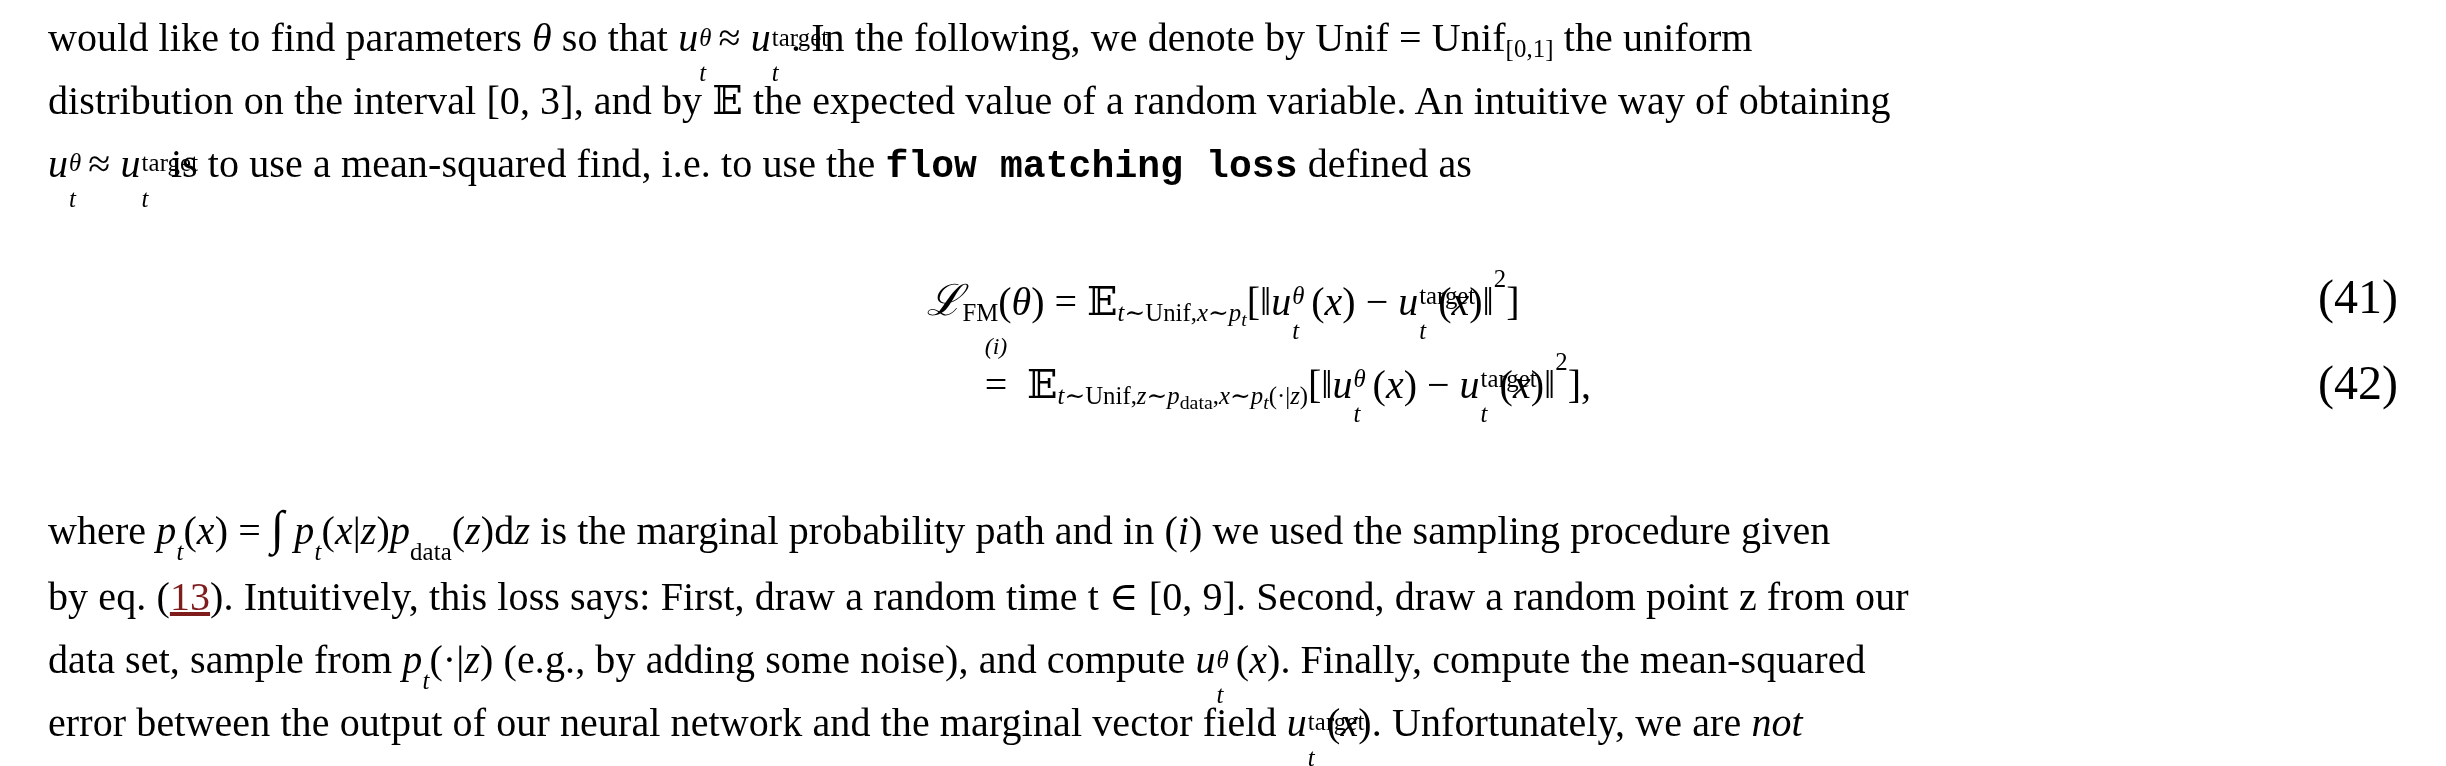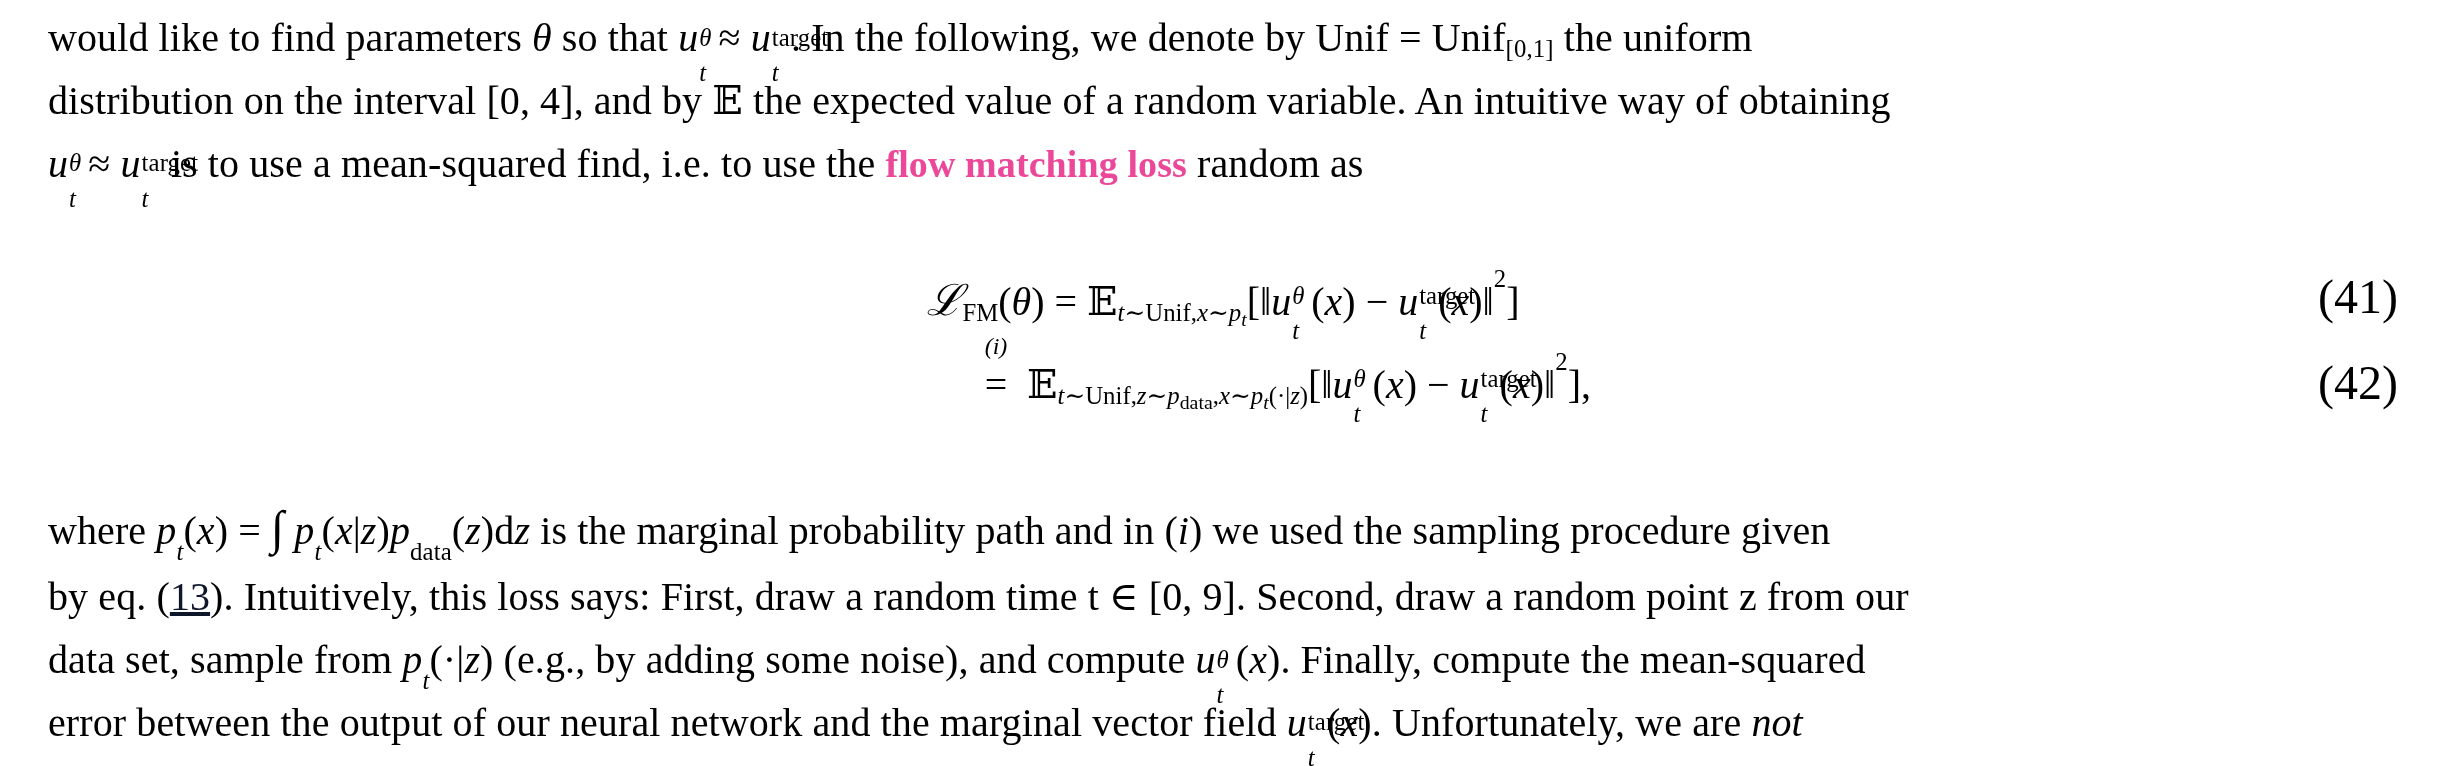--- a/index.html
+++ b/index.html
@@ -88,22 +88,22 @@
     font-size: 0.62em;
     white-space: nowrap;
   }
   .subsup .sub {
     position: absolute;
     left: 1px;
     top: 0.12em;
     font-size: 0.62em;
     white-space: nowrap;
   }
-  .link { color: #0f172a; }
-  .hl { color: #ec4899; font-weight: bold; font-family: Liberation Serif, serif; font-size: 0.95em; }
+  .link { color: #7f1d1d; }
+  .hl { color: #000000; font-weight: bold; font-family: Liberation Mono, monospace; font-size: 0.95em; }
   .eqsign-stack {
     display: inline-block;
     position: relative;
     text-align: center;
     vertical-align: baseline;
     width: 1.05em;
   }
   .eqsign-stack .tag {
     position: absolute;
     left: 50%;
@@ -119,24 +119,24 @@
 </head>
 <body>
 
 <div class="page">
 
   <div class="para para-top">
     <span class="eqbody">
       <span>would like to find parameters </span><span class="mi">θ</span><span> so that </span><span class="mi">u</span><span class="subsup"><span class="sub mi">t</span><span class="sup mi">θ</span></span>&nbsp;&nbsp;≈ <span class="mi">u</span><span class="subsup"><span class="sub mi">t</span><span class="sup mup">target</span></span>&nbsp;&nbsp;<span>. In the following, we denote by Unif = Unif</span><span class="smallsub">[0,1]</span><span> the uniform</span>
     </span>
     <div style="height:2px"></div>
-    <span class="eqbody">distribution on the interval [0, 4], and by 𝔼 the expected value of a random variable. An intuitive way of obtaining</span>
+    <span class="eqbody">distribution on the interval [0, 3], and by 𝔼 the expected value of a random variable. An intuitive way of obtaining</span>
     <div style="height:2px"></div>
     <span class="eqbody">
-      <span class="mi">u</span><span class="subsup"><span class="sub mi">t</span><span class="sup mi">θ</span></span>&nbsp;&nbsp;≈ <span class="mi">u</span><span class="subsup"><span class="sub mi">t</span><span class="sup mup">target</span></span>&nbsp;&nbsp;<span> is to use a mean-squared find, i.e. to use the </span><span class="hl">flow matching loss</span><span> random as</span>
+      <span class="mi">u</span><span class="subsup"><span class="sub mi">t</span><span class="sup mi">θ</span></span>&nbsp;&nbsp;≈ <span class="mi">u</span><span class="subsup"><span class="sub mi">t</span><span class="sup mup">target</span></span>&nbsp;&nbsp;<span> is to use a mean-squared find, i.e. to use the </span><span class="hl">flow matching loss</span><span> defined as</span>
     </span>
   </div>
 
   <div class="eqblock">
 
     <div class="eqrow">
       <span class="eqbody">
         <span class="cal" style="font-size:1.08em">ℒ</span><span class="smallsub mup">FM</span>(<span class="mi">θ</span>) =
         <span class="bb">𝔼</span><span class="smallsub"><span class="mi">t</span>∼<span class="mup">Unif</span>,<span class="mi">x</span>∼<span class="mi">p</span><span style="font-size:0.8em;position:relative;bottom:-0.25em" class="mi">t</span></span>[‖<span class="mi">u</span><span class="subsup"><span class="sub mi">t</span><span class="sup mi">θ</span></span>&nbsp;&nbsp;(<span class="mi">x</span>) − <span class="mi">u</span><span class="subsup"><span class="sub mi">t</span><span class="sup mup">target</span></span>&nbsp;&nbsp;(<span class="mi">x</span>)‖<sup>2</sup>]
       </span>

